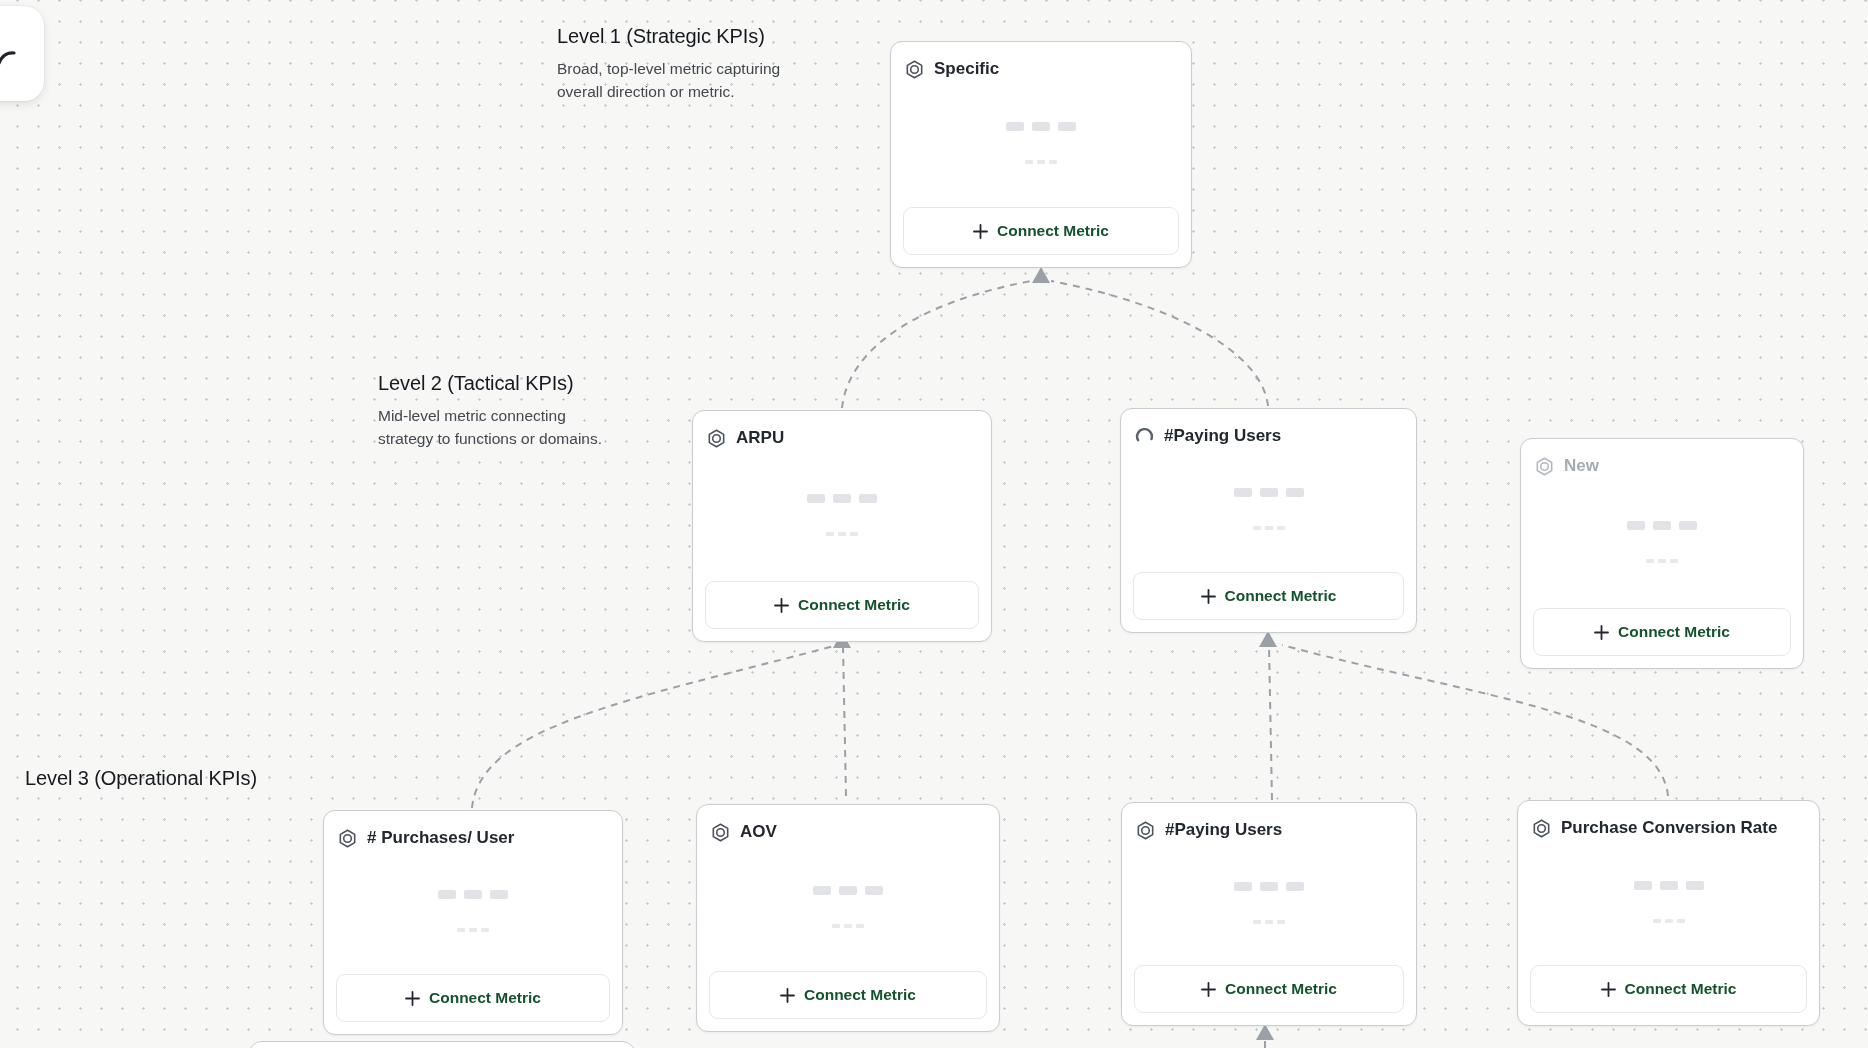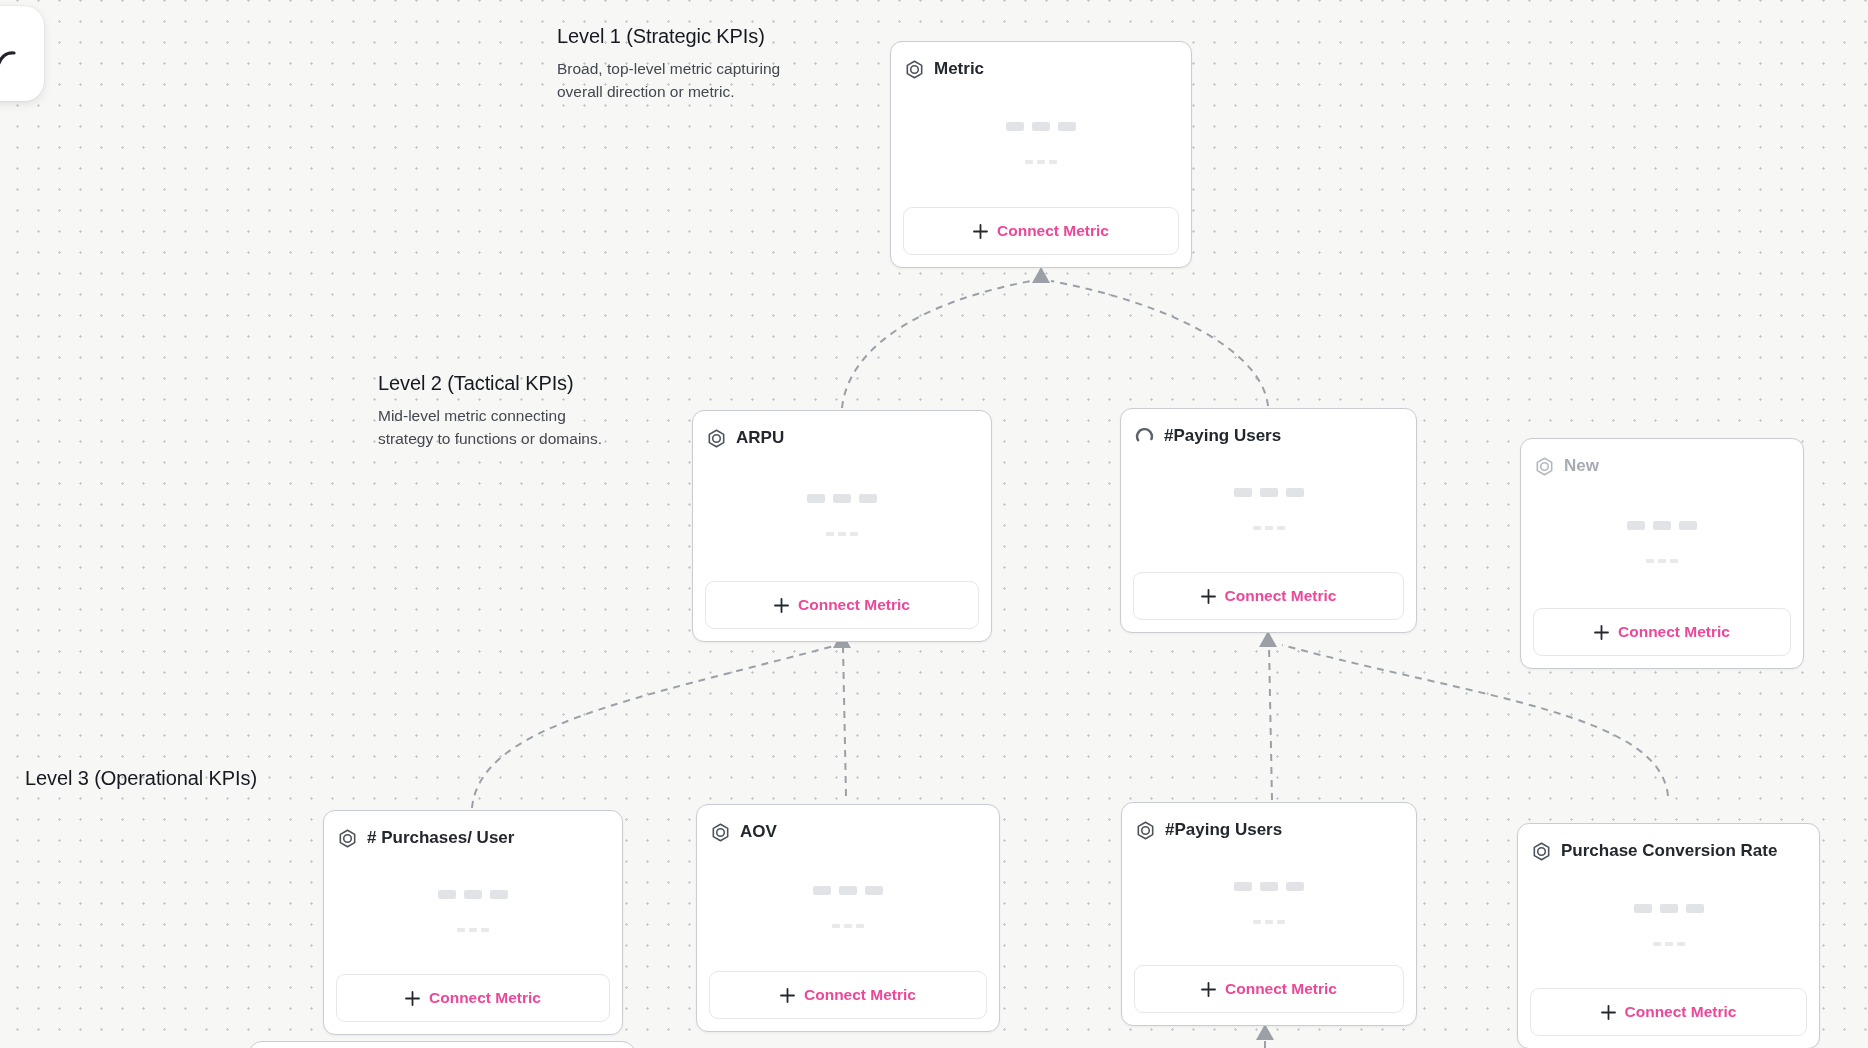--- a/index.html
+++ b/index.html
@@ -47,21 +47,21 @@
   .skel-row1 span { width: 18px; height: 9px; background: #e2e3e6; border-radius: 2px; }
   .skel-row2 { display: flex; gap: 4px; }
   .skel-row2 span { width: 8px; height: 4px; background: #e8e9eb; border-radius: 1px; }
 
   .connect-btn {
     height: 48px; width: 100%;
     background: #ffffff;
     border: 1.5px solid #e6e7e9;
     border-radius: 9px;
     display: flex; align-items: center; justify-content: center; gap: 9px;
-    font-family: inherit; font-size: 15.5px; font-weight: 700; color: #ec4899;
+    font-family: inherit; font-size: 15.5px; font-weight: 700; color: #14532d;
     cursor: pointer;
   }
 
   
   #toolbar-button-partial {
     position: absolute; left: -30px; top: 6px; width: 74px; height: 95px;
     background: #fff; border-radius: 20px; z-index: 4;
     box-shadow: 0 3px 10px rgba(0,0,0,0.10), 0 0 0 1px rgba(0,0,0,0.03);
   }
   #toolbar-button-partial svg { position: absolute; left: 28px; top: 42px; }
@@ -107,21 +107,21 @@
 </div>
 
 <div class="card" style="left:890px; top:41px; width:302px; height:227px;">
   <div class="card-header">
     <span class="icon">
       <svg width="19" height="19" viewBox="0 0 18 18">
           <path d="M9 1.2 L15.8 5.1 L15.8 12.9 L9 16.8 L2.2 12.9 L2.2 5.1 Z" fill="none" stroke="currentColor" stroke-width="1.5" stroke-linejoin="round"></path>
           <circle cx="9" cy="9" r="3.6" fill="none" stroke="currentColor" stroke-width="1.5"></circle>
         </svg>
     </span>
-    <span class="card-title">Metric</span>
+    <span class="card-title">Specific</span>
   </div>
   <div class="card-body">
     <div class="skel-row1">
         <span></span>
         <span></span>
         <span></span>
       </div>
     <div class="skel-row2">
         <span></span>
         <span></span>
@@ -308,21 +308,21 @@
       </div>
   </div>
   <button class="connect-btn">
     <svg width="15" height="15" viewBox="0 0 15 15">
         <path d="M7.5 1 V14 M1 7.5 H14" stroke="#23272e" stroke-width="1.8" stroke-linecap="round"></path>
       </svg>
     <span>Connect Metric</span>
   </button>
 </div>
 
-<div class="card" style="left:1517px; top:800px; width:303px; height:226px;margin-top:23px;">
+<div class="card" style="left:1517px; top:800px; width:303px; height:226px;">
   <div class="card-header">
     <span class="icon">
       <svg width="19" height="19" viewBox="0 0 18 18">
           <path d="M9 1.2 L15.8 5.1 L15.8 12.9 L9 16.8 L2.2 12.9 L2.2 5.1 Z" fill="none" stroke="currentColor" stroke-width="1.5" stroke-linejoin="round"></path>
           <circle cx="9" cy="9" r="3.6" fill="none" stroke="currentColor" stroke-width="1.5"></circle>
         </svg>
     </span>
     <span class="card-title">Purchase Conversion Rate</span>
   </div>
   <div class="card-body">

